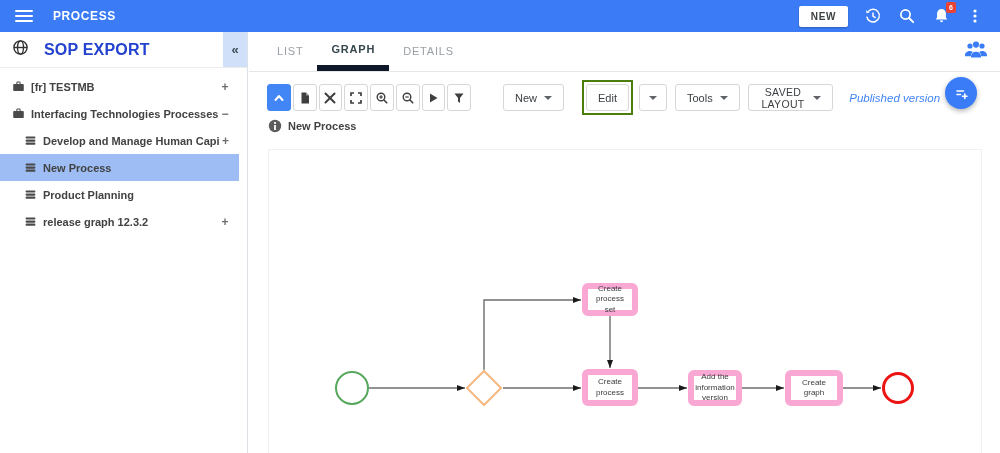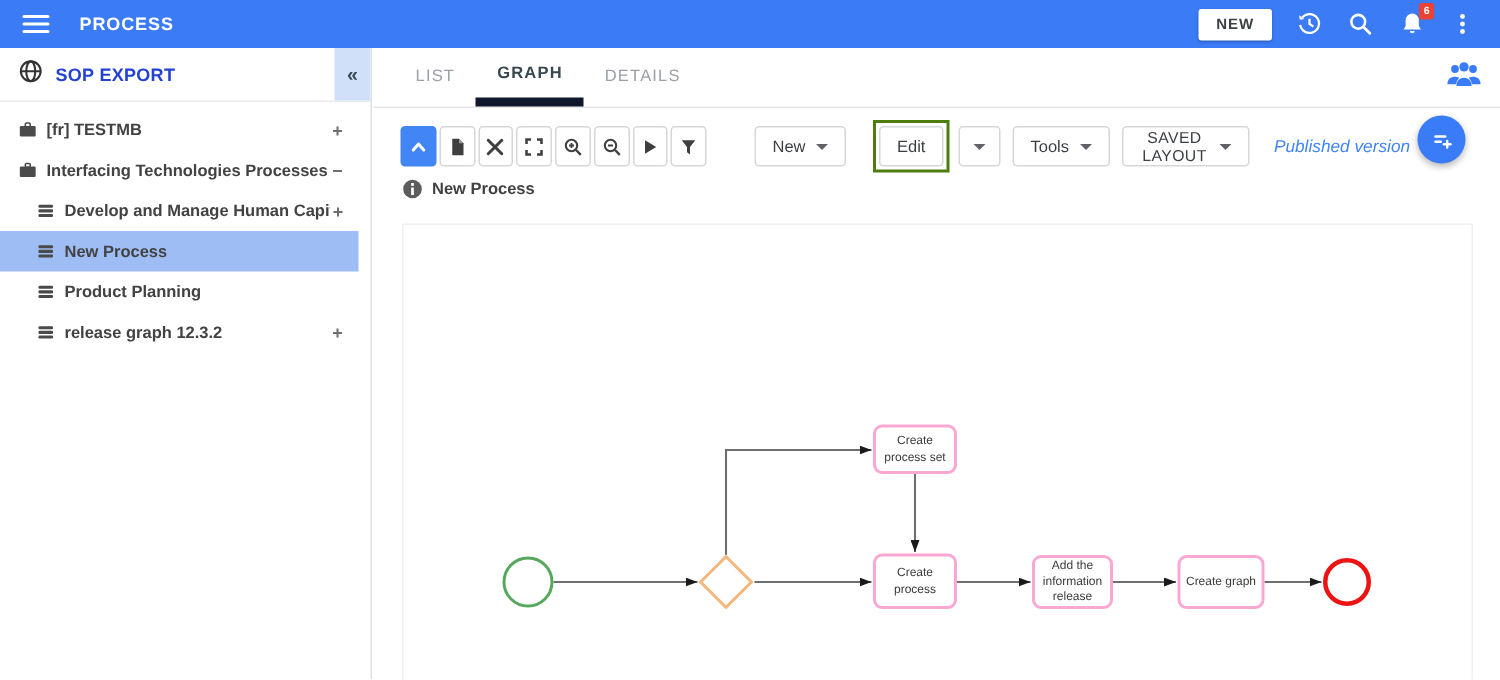--- a/index.html
+++ b/index.html
@@ -21,21 +21,21 @@
   .tb-icon { width:18px; height:18px; display:inline-flex; align-items:center; justify-content:center;
              cursor:pointer; position:relative; }
   .badge { position:absolute; top:-5px; right:-6px; background:#ea4335; color:#fff;
            font-size:7px; font-weight:bold; line-height:1; padding:2px 3px; border-radius:2px; }
 
   
   .sidebar { position:absolute; top:32px; left:0; width:248px; bottom:0; background:#fff;
              border-right:1px solid #dde1e6; }
   .sidebar-header { position:relative; height:36px; display:flex; align-items:center;
                     border-bottom:1px solid #ececec; padding-left:12px; }
-  .sop-title { font-size:12px; font-weight:bold; color:#2342d0; margin-left:8px; letter-spacing:.2px; }
+  .sop-title { font-size:16px; font-weight:bold; color:#2342d0; margin-left:15px; letter-spacing:.2px; }
   .collapse-chip { position:absolute; right:0; top:0; width:24px; height:35px; background:#cfe0f8;
                    display:flex; align-items:center; justify-content:center; cursor:pointer;
                    color:#3c4a56; font-size:13px; font-weight:bold; }
   .tree { padding-top:5px; }
   .tree-row { position:relative; height:27px; display:flex; align-items:center;
               font-size:11px; color:#424242; cursor:pointer; margin-right:8px; padding-right:8px;font-weight:bold; }
   .tree-row.lvl0 { padding-left:12px; }
   .tree-row.lvl1 { padding-left:24px; }
   .tree-row.selected { background:#9dbdf4; }
   .tree-row .t-icon { width:13px; height:13px; margin-right:6px; flex:0 0 auto; }
@@ -77,21 +77,21 @@
 
   
   .info-row { position:absolute; top:86px; left:19px; height:16px; display:flex; align-items:center; }
   .info-row .label { margin-left:6px; font-size:11px; font-weight:bold; color:#424242; }
 
   
   .canvas { position:absolute; top:117px; left:19px; width:714px; height:310px;
             border:1px solid #f0f0f0; background:#fff; }
   .canvas svg.wires { position:absolute; top:0; left:0; width:100%; height:100%; }
   .node { position:absolute; background:#fff; cursor:pointer; }
-  .task { border:2px solid #f9a8d4; border-radius:6px; display:flex; align-items:center;
+  .task { border:6px solid #f9a8d4; border-radius:6px; display:flex; align-items:center;
           justify-content:center; text-align:center; font-size:8px; line-height:1.3;
           color:#3a3a3a; padding:2px 3px; }
   .task1 { left:313px; top:133px; width:56px; height:33px; }
   .task2 { left:313px; top:219px; width:56px; height:37px; }
   .task3 { left:419px; top:220px; width:54px; height:36px; }
   .task4 { left:516px; top:220px; width:58px; height:36px; }
   .event-start { left:66px; top:221px; width:34px; height:34px; border:2px solid #56a85c; border-radius:50%; }
   .event-end   { left:613px; top:222px; width:32px; height:32px; border:3px solid #ec1313; border-radius:50%; }
   .gateway { left:202px; top:225px; width:26px; height:26px; border:2px solid #f6b87e;
              transform:rotate(45deg); }
@@ -362,19 +362,19 @@
           <path d="M369,238 L418,238" marker-end="url(#arr)"></path>
           <path d="M473,238 L515,238" marker-end="url(#arr)"></path>
           <path d="M574,238 L612,238" marker-end="url(#arr)"></path>
         </g>
       </svg>
 
       <div class="node event-start"></div>
       <div class="node gateway"></div>
       <div class="node task task1">Create process set</div>
       <div class="node task task2">Create process</div>
-      <div class="node task task3">Add the information release</div>
+      <div class="node task task3">Add the information version</div>
       <div class="node task task4">Create graph</div>
       <div class="node event-end"></div>
     </div>
 
   </main>
 </div>
 
 </body></html>

